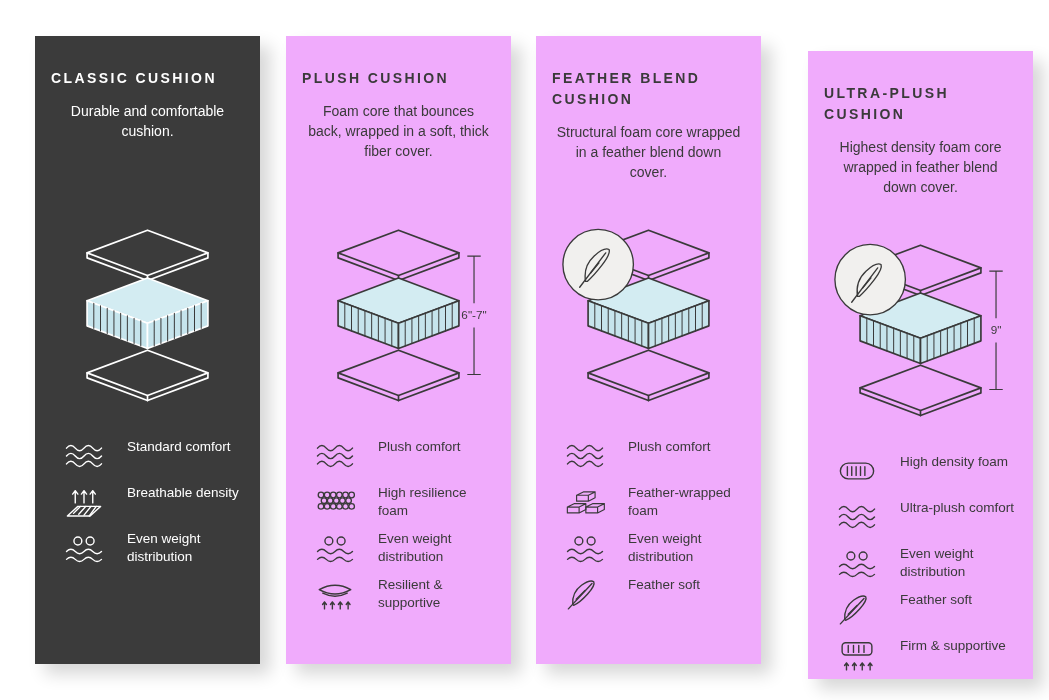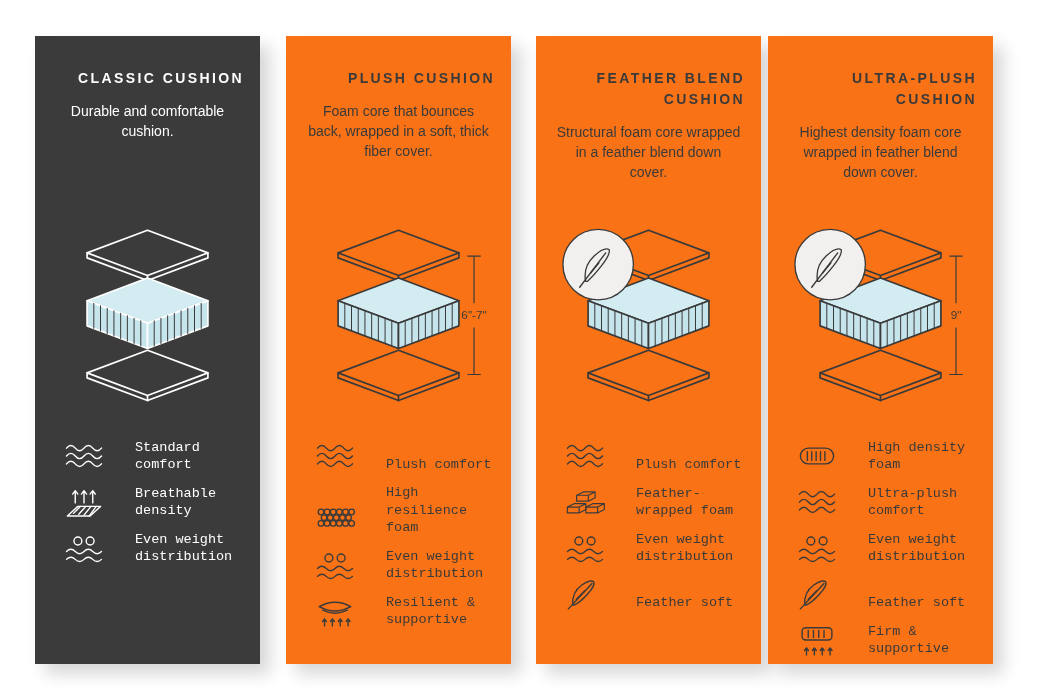--- a/index.html
+++ b/index.html
@@ -9,37 +9,37 @@
     font-family:"Liberation Sans", sans-serif;
     position:relative;
     overflow:hidden;
   }
   .board { position:absolute; inset:0; }
   .card {
     position:absolute;
     top:36px;
     width:225px;
     height:628px;
-    background:#f97316;
+    background:#f0abfc;
     color:#3a3a3a;
     box-shadow:10px 10px 16px rgba(0,0,0,0.16);
     padding:32px 16px 0;
   }
   .card--dark { background:#3b3b3b; color:#ffffff; }
   .pos-1 { left:35px; }
   .pos-2 { left:286px; }
   .pos-3 { left:536px; }
-  .pos-4 { left:768px; }
+  .pos-4 { left:808px;margin-top:15px; }
 
   .card-head { height:128px; }
   .card-title {
     font-size:14px;
     font-weight:700;
     letter-spacing:2.4px;
-    text-align:right;
+    text-align:left;
     line-height:1.5;
   }
   .card-desc {
     font-size:14px;
     text-align:center;
     line-height:1.42;
     margin-top:13px;
     padding:0 4px;
   }
   .illustration {
@@ -51,25 +51,24 @@
   .cushion { width:214px; height:auto; display:block; }
   .measure text {
     stroke:none;
     fill:currentColor;
     font-size:14px;
     font-family:"Liberation Sans", sans-serif;
   }
   .features { list-style:none; margin-top:4px; padding-left:12px; }
   .feature {
     display:flex;
-    align-items:flex-end;
-    gap:30px;
+    align-items:flex-start;
+    gap:22px;
     margin-bottom:10px;
     min-height:36px;
-    font-family:Liberation Mono, monospace;
   }
   .icon { flex:0 0 42px; }
   .icon svg { width:42px; height:36px; display:block; }
   .feature-label {
     font-size:13.5px;
     line-height:1.3;
     max-width:126px;
   }
   .sprite { position:absolute; width:0; height:0; overflow:hidden; }
 </style>

